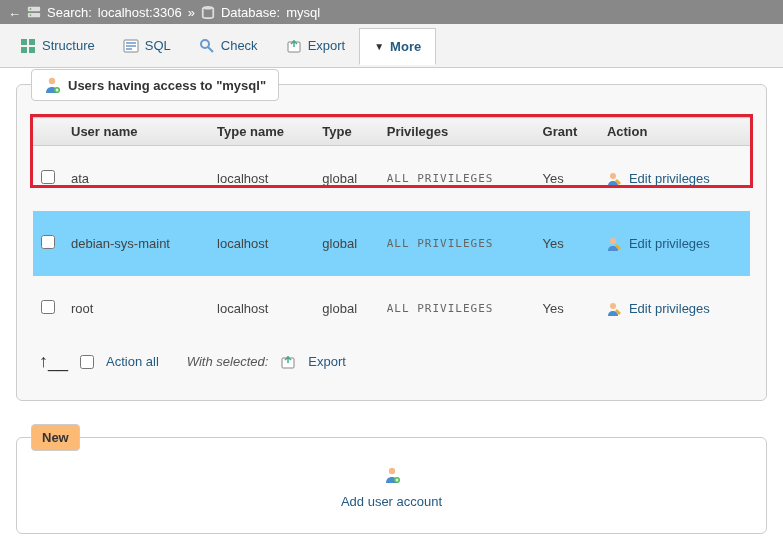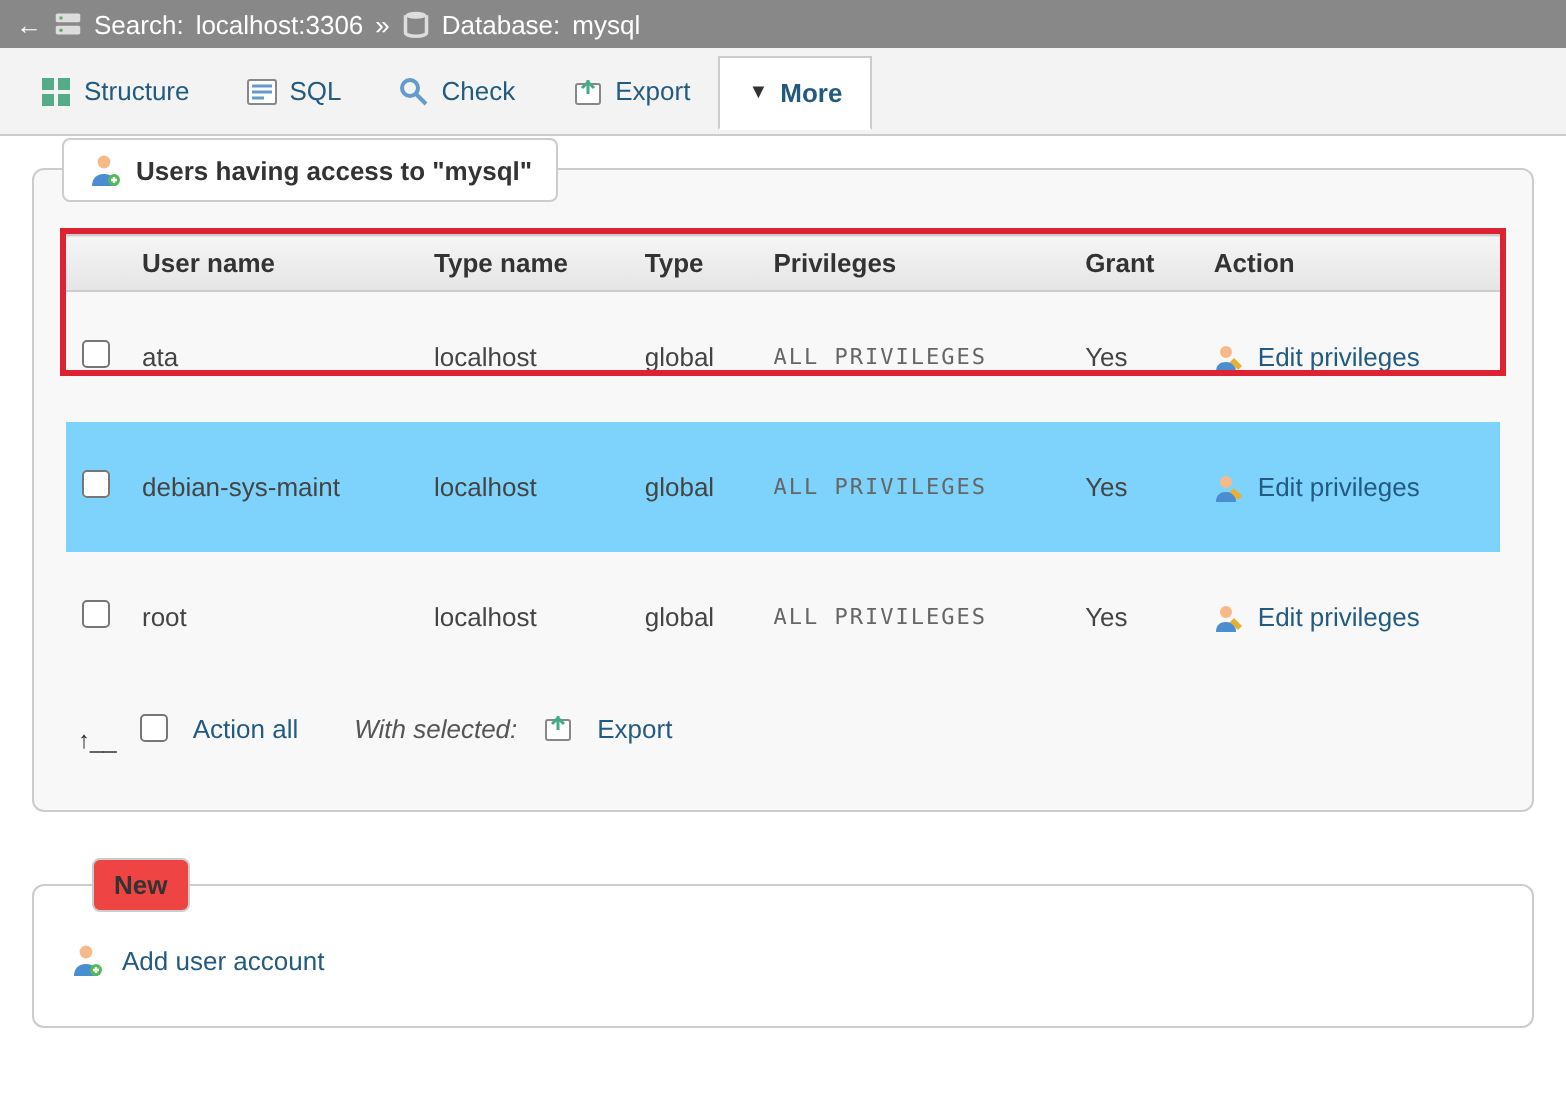--- a/index.html
+++ b/index.html
@@ -15,25 +15,25 @@
     .panel { border: 1px solid #ccc; border-radius: 6px; padding: 18px 16px; position: relative; margin-bottom: 36px; background: #f8f8f8; }
     .panel-title { position: absolute; top: -16px; left: 14px; background: #fff; border: 1px solid #ccc; border-radius: 4px; padding: 6px 12px; font-weight: bold; display: flex; align-items: center; gap: 8px; color: #333; }
     table { width: 100%; border-collapse: collapse; margin-top: 14px; }
     thead th { text-align: left; background: linear-gradient(#f5f5f5,#e5e5e5); border-top: 1px solid #ccc; border-bottom: 1px solid #ccc; padding: 6px 8px; font-weight: bold; color: #333; }
     tbody td { padding: 24px 8px; color: #444; }
     tbody tr.alt { background: #7dd3fc; }
     .priv { font-family: monospace; font-size: 11px; letter-spacing: 1px; color: #666; }
     .link { color: #235a81; cursor: pointer; }
     .action { display: flex; align-items: flex-start; gap: 6px; }
     .footer-row { display: flex; align-items: center; gap: 12px; padding: 10px 6px; color: #444; }
-    .arrow-up { font-size: 12px; color: #333; margin-top: 12px; }
+    .arrow-up { font-size: 18px; color: #333; }
     .italic { font-style: italic; color: #555; }
     .new-panel { border: 1px solid #ccc; border-radius: 6px; padding: 22px 16px 18px 16px; position: relative; background: #fff; }
-    .new-title { position: absolute; top: -14px; left: 29px; background: #ef4444; border: 1px solid #ccc; border-radius: 4px; padding: 5px 10px; font-weight: bold; color: #333; }
-    .add-row { display: flex; align-items: center; gap: 10px; color: #235a81; cursor: pointer; padding: 6px 2px; }
+    .new-title { position: absolute; top: -14px; left: 14px; background: #fdba74; border: 1px solid #ccc; border-radius: 4px; padding: 5px 10px; font-weight: bold; color: #333; }
+    .add-row { display: flex; align-items: center; gap: 10px; color: #235a81; cursor: pointer; padding: 6px 2px; flex-direction: column; }
     input[type=checkbox] { width: 14px; height: 14px; cursor: pointer; }
     .chk-col { width: 28px; }
     .user-icon { width: 16px; height: 18px; }
     .small-icon { width: 16px; height: 16px; }
     .highlight-wrapper { position: relative; }
     .hl-overlay { position: absolute; border: 3px solid #d23; pointer-events: none; }
   </style>
 </head>
 <body>
 

